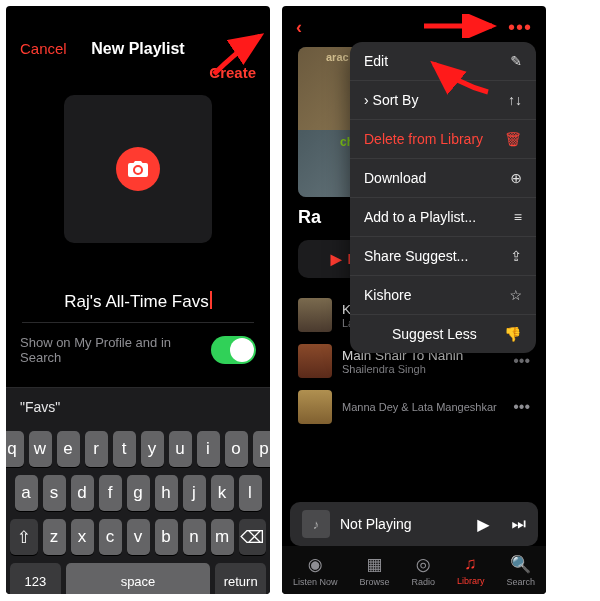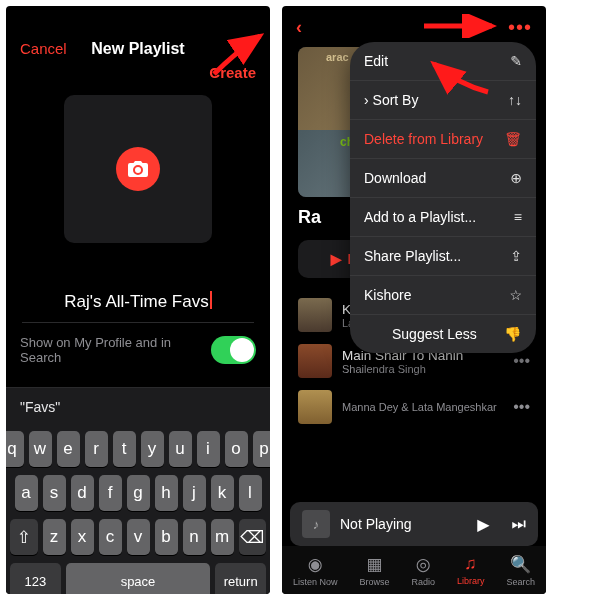--- a/index.html
+++ b/index.html
@@ -57,21 +57,21 @@
   .song-more { color:#8e8e93; font-size:16px; }
   .now-playing { position:absolute; bottom:48px; left:8px; right:8px; height:44px; background:#2c2c2e; border-radius:10px; display:flex; align-items:center; padding:0 12px; gap:10px; }
   .np-thumb { width:28px; height:28px; background:#4a4a4c; border-radius:4px; display:flex; align-items:center; justify-content:center; color:#aaa; font-size:13px; }
   .np-title { flex:1; font-size:14px; }
   .np-play, .np-fwd { color:#fff; }
   .tabbar { position:absolute; bottom:0; left:0; right:0; height:48px; background:#0c0c0c; display:flex; justify-content:space-around; align-items:center; }
   .tab { display:flex; flex-direction:column; align-items:center; gap:2px; color:#8e8e93; font-size:9px; }
   .tab.active { color:#ff3b30; }
   .tab-icon { font-size:17px; }
   
-  .menu { position:absolute; top:36px; right:10px; width:186px; background:#2c2c2e; border-radius:24px; overflow:hidden; box-shadow:0 8px 24px rgba(0,0,0,.6); }
+  .menu { position:absolute; top:36px; right:10px; width:186px; background:#2c2c2e; border-radius:12px; overflow:hidden; box-shadow:0 8px 24px rgba(0,0,0,.6); }
   .menu-item { display:flex; justify-content:space-between; align-items:center; padding:11px 14px; font-size:14px; border-bottom:1px solid #3a3a3c; }
   .menu-item:last-child { border-bottom:none;margin-left:28px; }
   .menu-item.red { color:#ff453a; }
   .menu-icon { color:#ddd; font-size:14px; }
   
   .arrow2 { position:absolute; top:8px; right:44px; pointer-events:none; }
   .arrow3 { position:absolute; top:54px; right:48px; pointer-events:none; }
 </style>
 </head>
 <body>
@@ -258,21 +258,21 @@
         </div>
         <div class="menu-item">
           <span>Download</span>
           <span class="menu-icon">⊕</span>
         </div>
         <div class="menu-item">
           <span>Add to a Playlist...</span>
           <span class="menu-icon">≡</span>
         </div>
         <div class="menu-item">
-          <span>Share Playlist...</span>
+          <span>Share Suggest...</span>
           <span class="menu-icon">⇪</span>
         </div>
         <div class="menu-item">
           <span>Kishore</span>
           <span class="menu-icon">☆</span>
         </div>
         <div class="menu-item">
           <span>Suggest Less</span>
           <span class="menu-icon">👎</span>
         </div>

